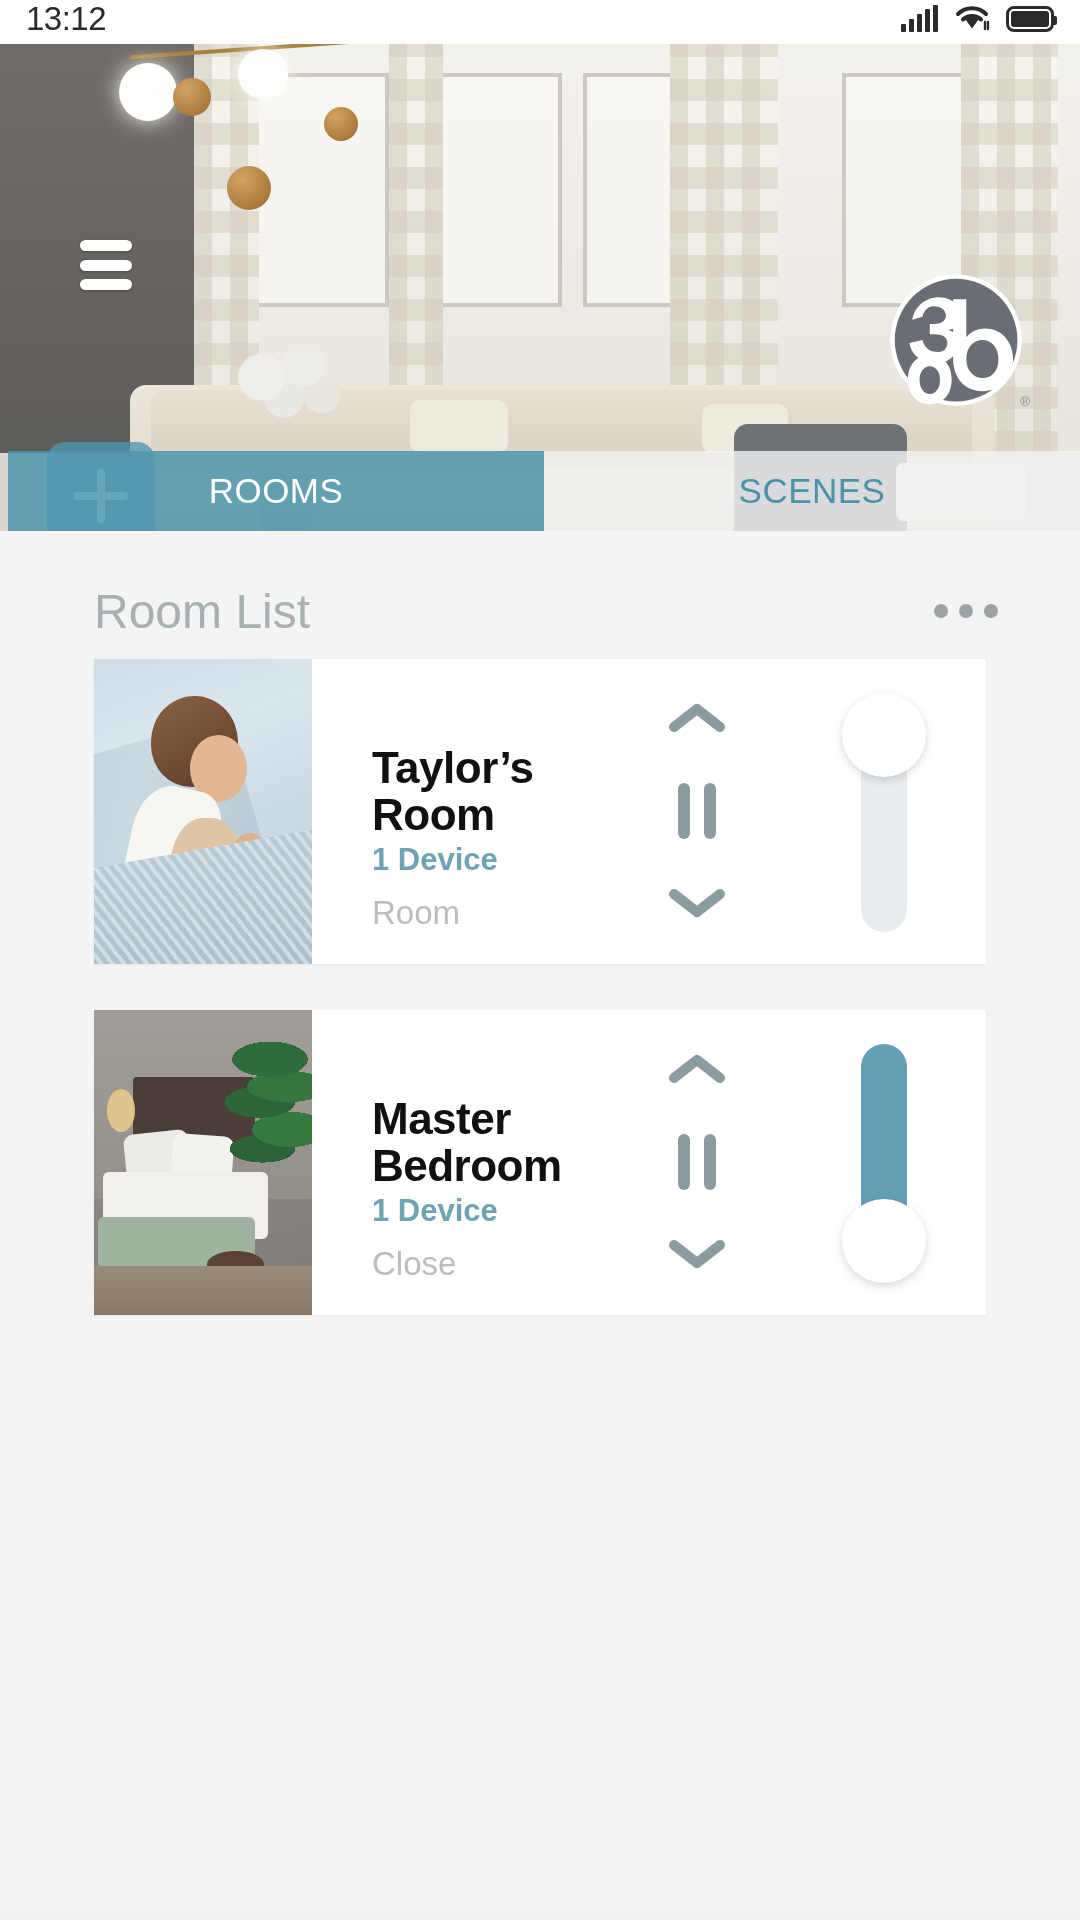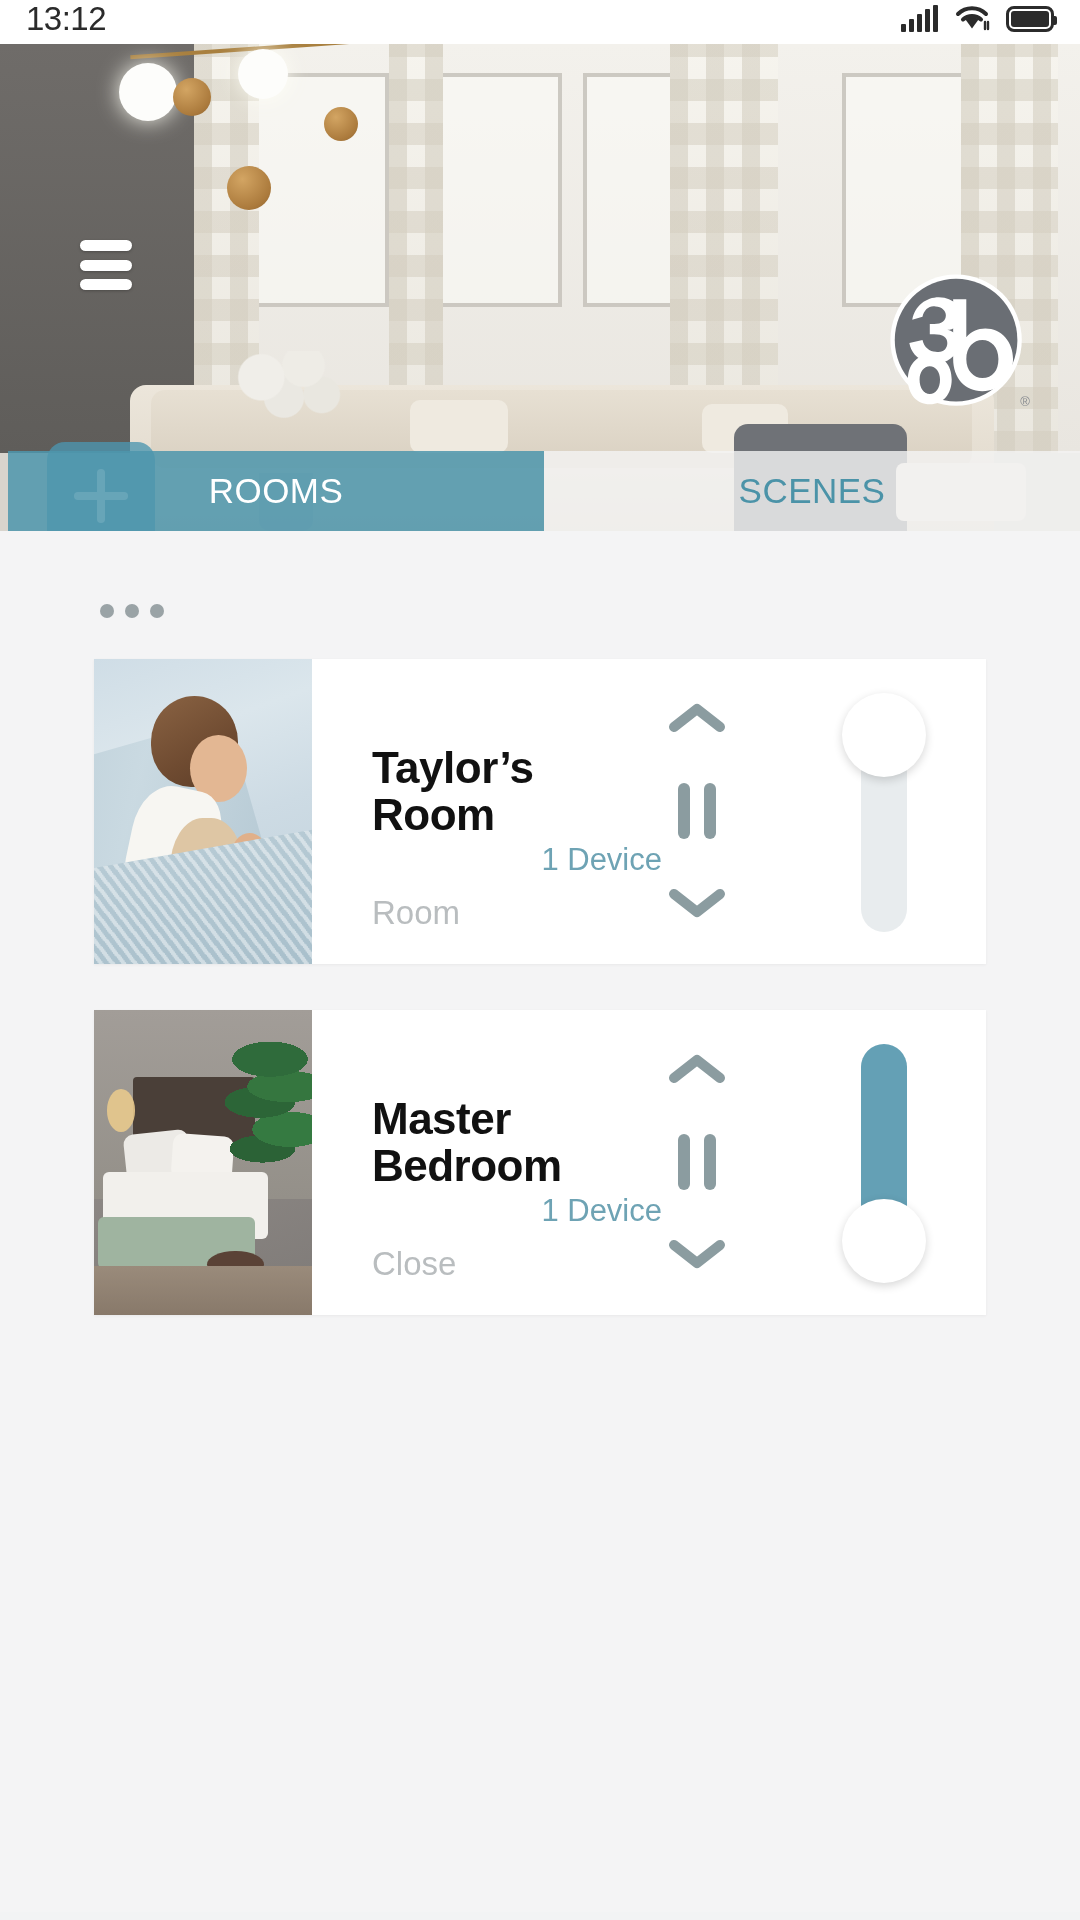--- a/index.html
+++ b/index.html
@@ -195,24 +195,23 @@
   .room-name {
     font-size: 44px;
     font-weight: bold;
     color: #111111;
     line-height: 1.05;
     letter-spacing: -0.5px;
     max-width: 240px;
   }
   .room-devices {
     font-size: 31px;
-    font-weight: normal;
+    font-weight: bold;
     color: #6ea3b4;
     margin-top: 4px;
-    text-align: right;
   }
   .room-state {
     position: absolute;
     left: 0;
     bottom: 32px;
     font-size: 33px;
     color: #b9bdbf;
   }
 
   
@@ -539,20 +538,21 @@
 
   <div class="tabs">
     <div class="tab active">ROOMS</div>
     <div class="tab">SCENES</div>
   </div>
 </div>
 
 <div class="main">
 
   <div class="list-header">
+    <div class="list-title">Room List</div>
     <div class="more-dots">
       <i></i>
         <i></i>
         <i></i>
     </div>
   </div>
 
   <div class="cards">
 
     <div class="room-card">

